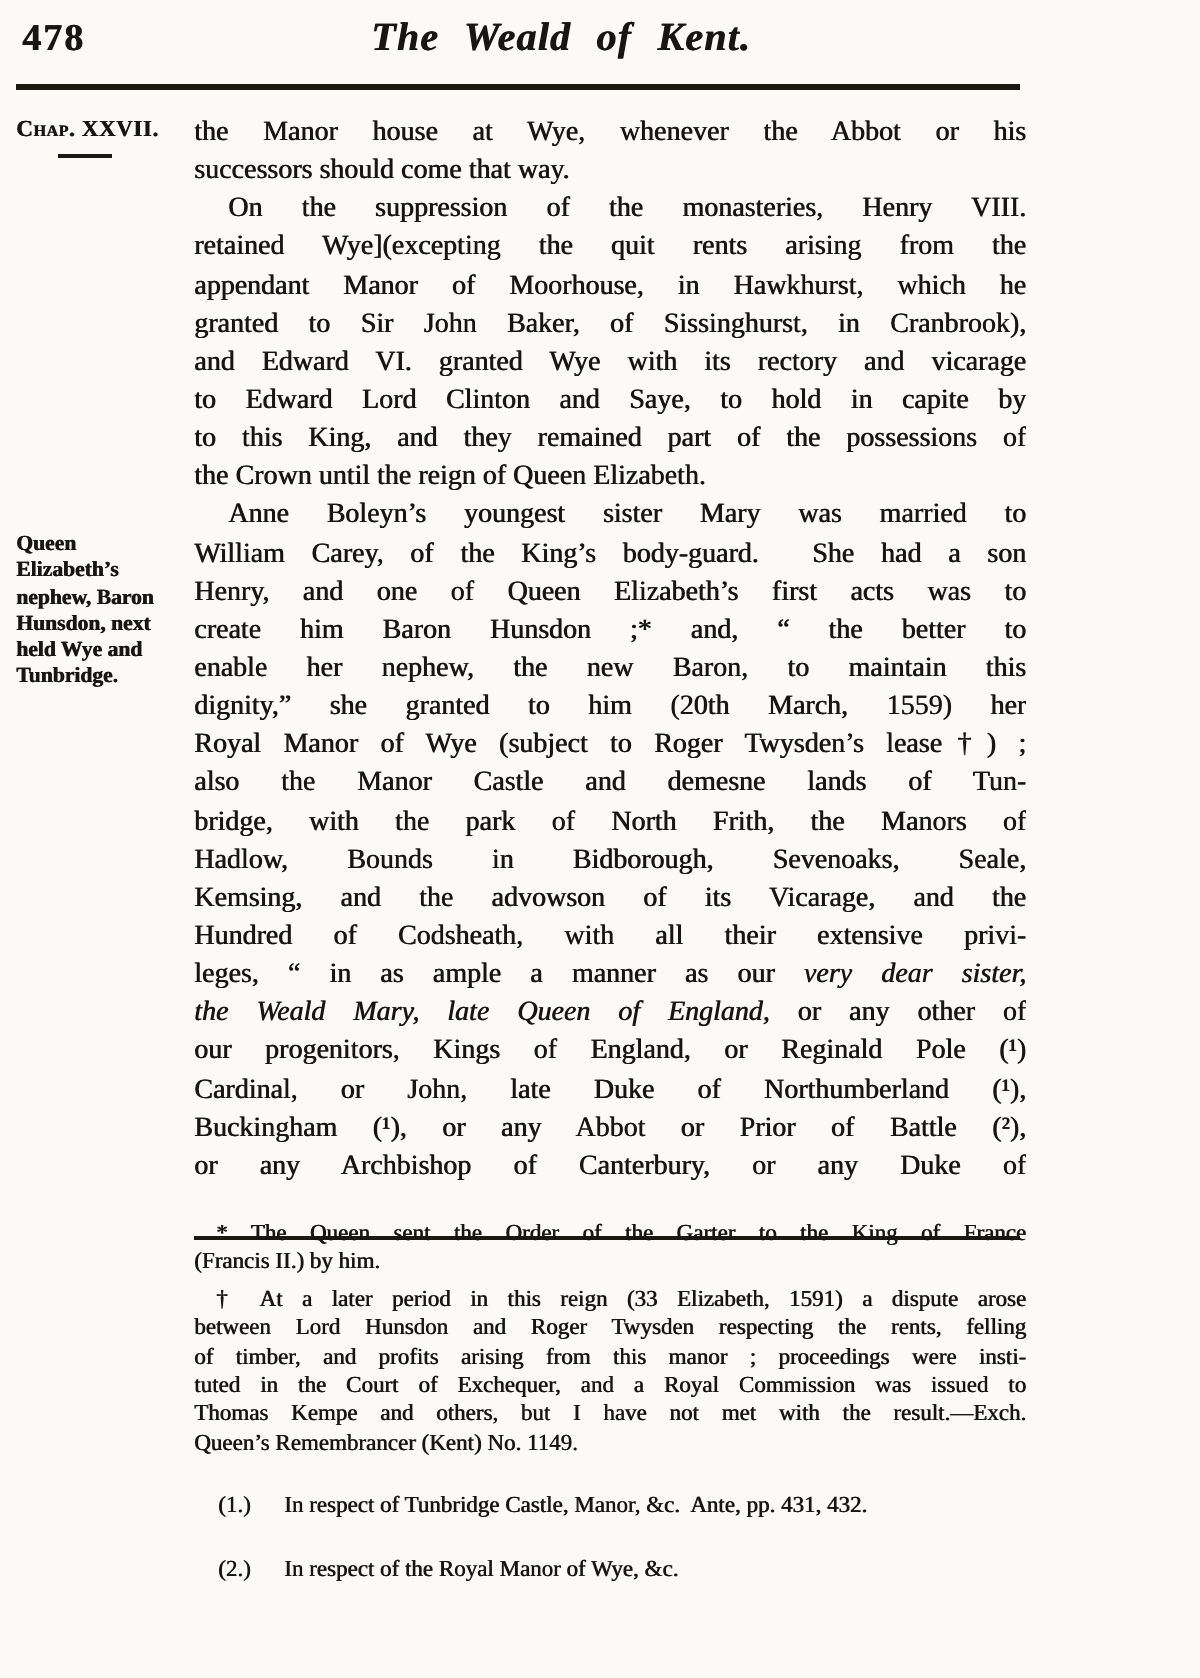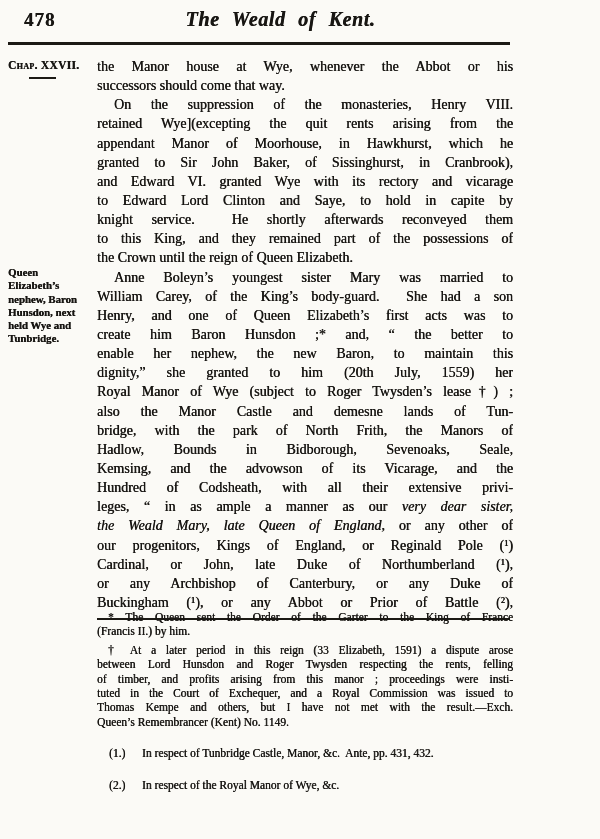--- a/index.html
+++ b/index.html
@@ -2,21 +2,21 @@
 <html><head>
 <meta charset="utf-8">
 <style>
   html,body{margin:0;padding:0;background:#fbfaf6;}
   .sheet{
     position:relative;width:600px;height:839px;background:#fbfaf6;
     color:#181613;font-family:"Liberation Serif","DejaVu Serif",serif;
     overflow:hidden;text-shadow:0.35px 0 0 currentColor;
   }
   
-  .page-number{position:absolute;left:11px;top:9px;font-size:19px;font-weight:bold;letter-spacing:1px;margin-left:13px;}
+  .page-number{position:absolute;left:11px;top:9px;font-size:19px;font-weight:bold;letter-spacing:1px;}
   .header-title{position:absolute;left:0;right:60px;top:8px;text-align:center;
     font-size:20px;font-style:italic;font-weight:bold;word-spacing:7px;letter-spacing:0.6px;margin-left:21px;}
   .header-rule{position:absolute;left:8px;top:42px;width:502px;height:2.5px;background:#1b1914;}
   
   .chap{position:absolute;left:8px;top:59px;font-size:11.5px;font-weight:bold;
     font-variant:small-caps;letter-spacing:0.3px;}
   .chap-rule{position:absolute;left:29px;top:77px;width:27px;height:2px;background:#1b1914;}
   .margin-note{position:absolute;left:8px;top:266px;width:88px;font-size:10.8px;
     font-weight:bold;line-height:13.3px;}
   
@@ -56,41 +56,40 @@
 
   <div class="body">
       <div class="line"><span>the Manor house at Wye, whenever the Abbot or his</span></div>
       <div class="line end"><span>successors should come that way.</span></div>
       <div class="line ind"><span>On the suppression of the monasteries, Henry VIII.</span></div>
       <div class="line"><span>retained Wye](excepting the quit rents arising from the</span></div>
       <div class="line"><span>appendant Manor of Moorhouse, in Hawkhurst, which he</span></div>
       <div class="line"><span>granted to Sir John Baker, of Sissinghurst, in Cranbrook),</span></div>
       <div class="line"><span>and Edward VI. granted Wye with its rectory and vicarage</span></div>
       <div class="line"><span>to Edward Lord Clinton and Saye, to hold in capite by</span></div>
-      <div class="line"><span>knight service.&nbsp; He shortly afterwards reconveyed them</span></div>
       <div class="line"><span>to this King, and they remained part of the possessions of</span></div>
       <div class="line end"><span>the Crown until the reign of Queen Elizabeth.</span></div>
       <div class="line ind"><span>Anne Boleyn’s youngest sister Mary was married to</span></div>
       <div class="line"><span>William Carey, of the King’s body-guard.&nbsp; She had a son</span></div>
       <div class="line"><span>Henry, and one of Queen Elizabeth’s first acts was to</span></div>
       <div class="line"><span>create him Baron Hunsdon ;* and, “ the better to</span></div>
       <div class="line"><span>enable her nephew, the new Baron, to maintain this</span></div>
-      <div class="line"><span>dignity,” she granted to him (20th July, 1559) her</span></div>
+      <div class="line"><span>dignity,” she granted to him (20th March, 1559) her</span></div>
       <div class="line"><span>Royal Manor of Wye (subject to Roger Twysden’s lease†) ;</span></div>
       <div class="line"><span>also the Manor Castle and demesne lands of Tun-</span></div>
       <div class="line"><span>bridge, with the park of North Frith, the Manors of</span></div>
       <div class="line"><span>Hadlow, Bounds in Bidborough, Sevenoaks, Seale,</span></div>
       <div class="line"><span>Kemsing, and the advowson of its Vicarage, and the</span></div>
       <div class="line"><span>Hundred of Codsheath, with all their extensive privi-</span></div>
       <div class="line"><span>leges, “ in as ample a manner as our </span><span class="i">very dear sister,</span></div>
       <div class="line"><span class="i">the Weald Mary, late Queen of England,</span><span> or any other of</span></div>
       <div class="line"><span>our progenitors, Kings of England, or Reginald Pole (¹)</span></div>
       <div class="line"><span>Cardinal, or John, late Duke of Northumberland (¹),</span></div>
+      <div class="line"><span>Buckingham (¹), or any Abbot or Prior of Battle (²),</span></div>
       <div class="line"><span>or any Archbishop of Canterbury, or any Duke of</span></div>
-      <div class="line"><span>Buckingham (¹), or any Abbot or Prior of Battle (²),</span></div>
     </div>
 
   <div class="fn-rule"></div>
   <div class="footnotes">
       <div class="fn">
         <div class="line ind"><span>* The Queen sent the Order of the Garter to the King of France</span></div>
         <div class="line end"><span>(Francis II.) by him.</span></div>
       </div>
       <div class="fn">
         <div class="line ind"><span>† At a later period in this reign (33 Elizabeth, 1591) a dispute arose</span></div>

